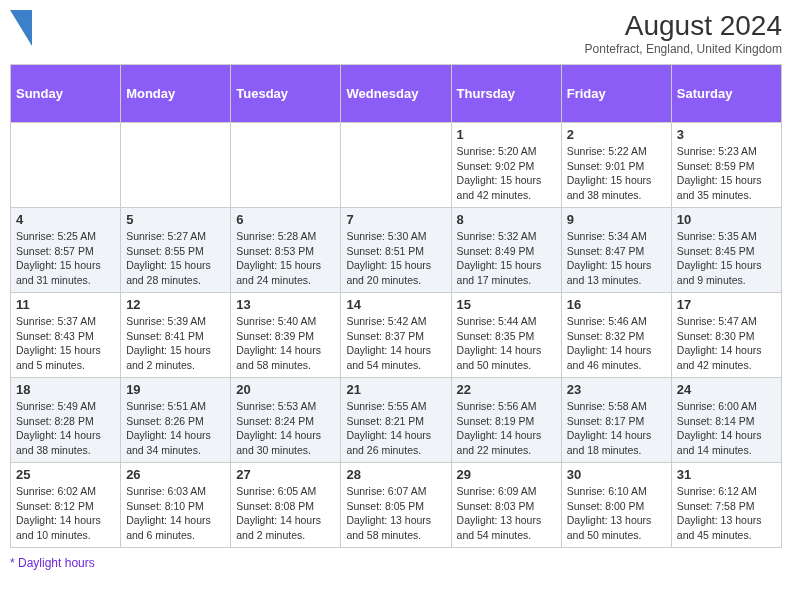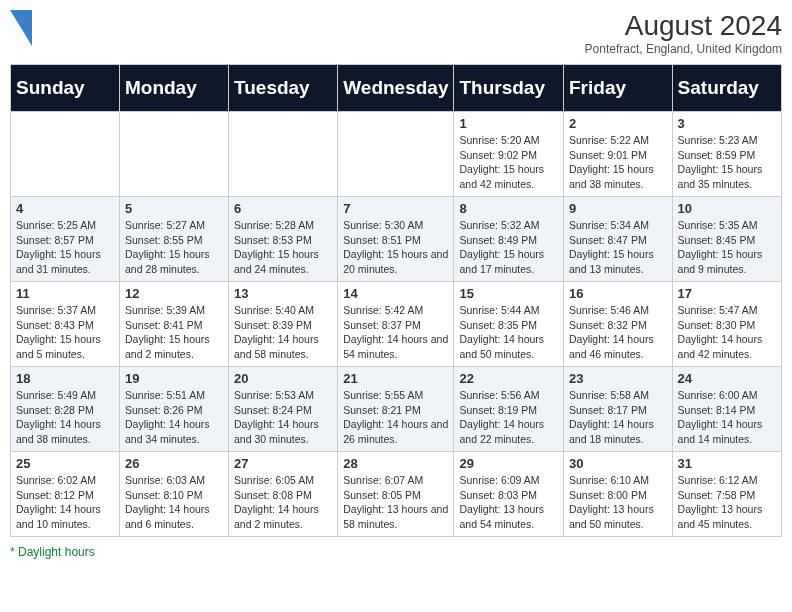--- a/index.html
+++ b/index.html
@@ -32,25 +32,25 @@
     .location {
       font-size: 12px;
       color: #555;
     }
     .calendar {
       width: 100%;
       border-collapse: collapse;
       font-size: 11px;
     }
     .calendar th {
-      background: #0f172a;
+      background: #8b5cf6;
       color: #fff;
       text-align: left;
-      padding: 12px 5px;
-      font-size: 19px;
+      padding: 21px 5px;
+      font-size: 13px;
       font-weight: bold;
       border: 1px solid #ccc;
     }
     .calendar td {
       border: 1px solid #ccc;
       vertical-align: top;
       padding: 4px 5px;
       width: 110px;
       min-height: 80px;
       height: 85px;
@@ -72,21 +72,21 @@
       color: #333;
       font-size: 10.5px;
       line-height: 1.4;
     }
     .empty-cell {
       background: #fff !important;
     }
     .footer-note {
       margin-top: 8px;
       font-size: 12px;
-      color: #15803d;
+      color: #6d28d9;
     }
   </style>
 </head>
 <body>
 
 <div class="header">
   <div class="logo">
   <div style="display:flex;align-items:center;gap:0;">
     <svg width="22" height="36" viewBox="0 0 22 36">
       <polygon points="0,0 22,0 22,36" fill="#1a6abf" opacity="0.85"></polygon>

